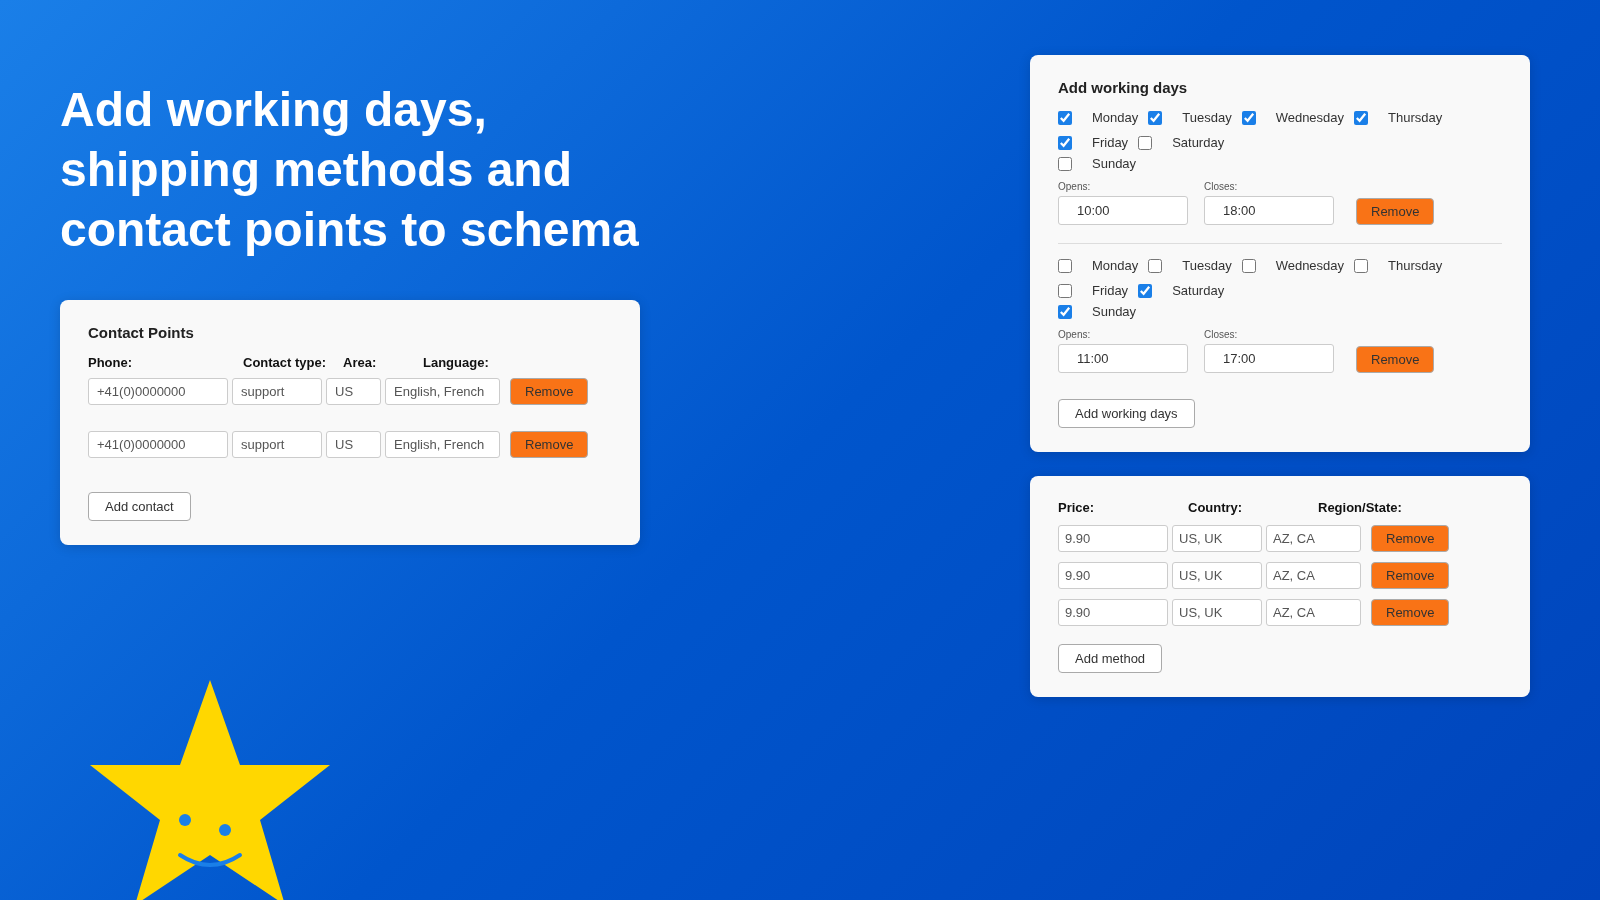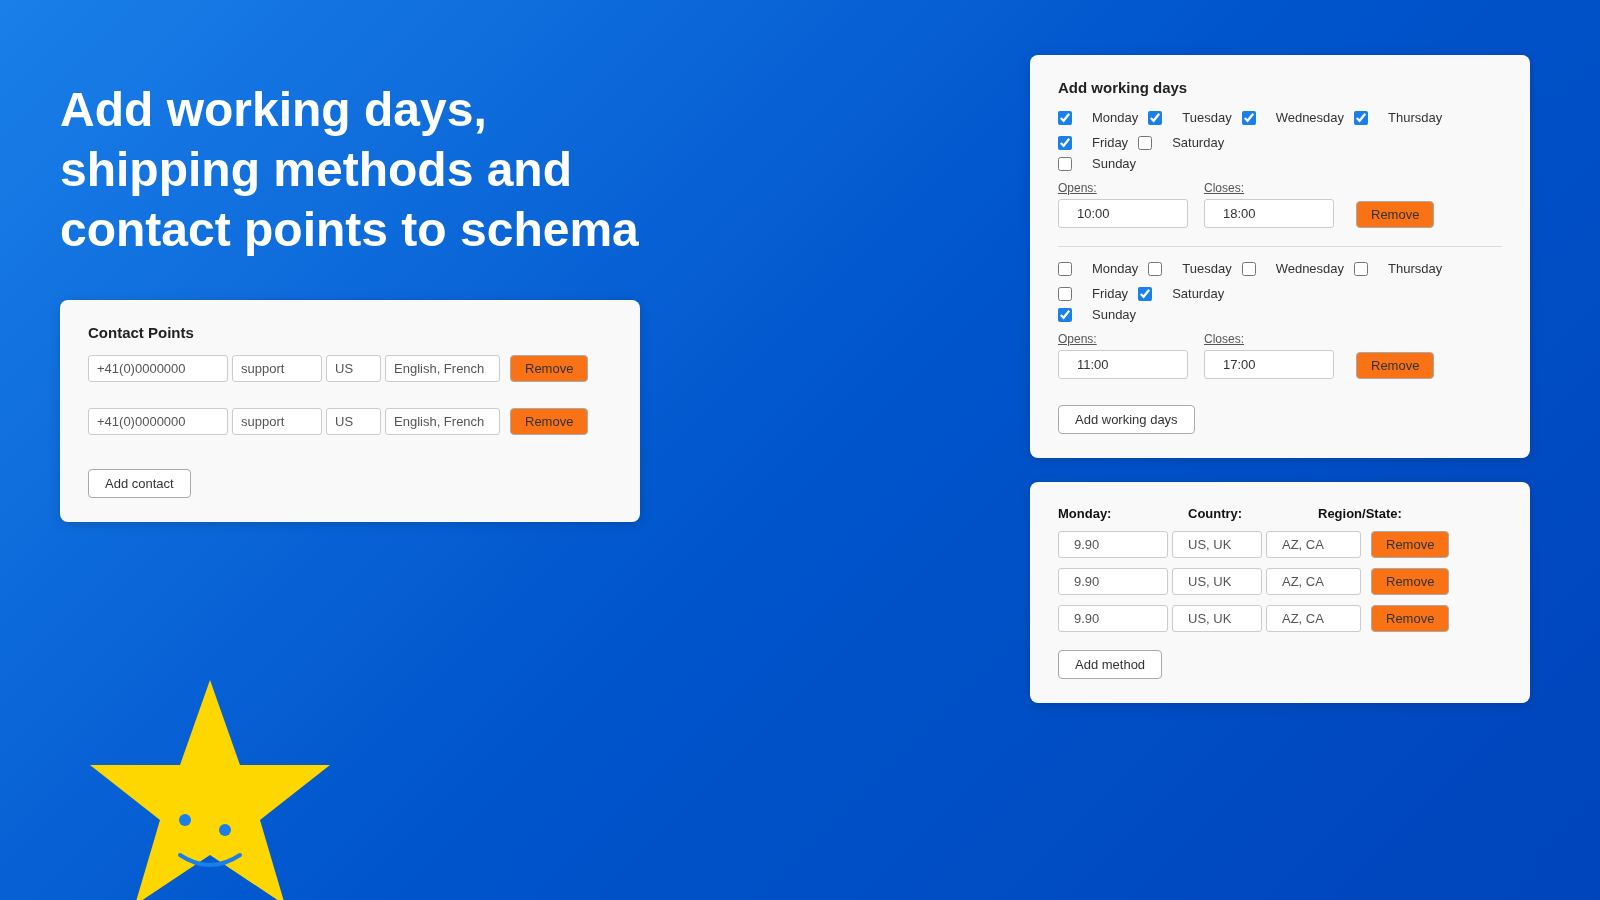--- a/index.html
+++ b/index.html
@@ -144,23 +144,22 @@
       align-items: flex-end;
       gap: 16px;
       margin-top: 10px;
     }
     .time-group {
       display: flex;
       flex-direction: column;
       gap: 4px;
     }
     .time-label {
-      font-size: 12px;
+      font-size: 10px;
       color: #555;
-      text-decoration: underline;
     }
     .time-input {
       border: 1px solid #ccc;
       border-radius: 3px;
       padding: 6px 18px;
       font-size: 13px;
       width: 130px;
       color: #333;
       background: #fff;
       outline: none;
@@ -181,21 +180,21 @@
 
     .sm-row {
       display: flex;
       align-items: center;
       gap: 4px;
       margin-bottom: 10px;
     }
     .sm-row input {
       border: 1px solid #ccc;
       border-radius: 3px;
-      padding: 5px 15px;
+      padding: 5px 6px;
       font-size: 13px;
       background: #fff;
       color: #555;
       outline: none;
     }
     .sm-input-price { width: 110px; }
     .sm-input-country { width: 90px; }
     .sm-input-region { width: 95px; }
 
     
@@ -208,20 +207,26 @@
     }
   </style>
 </head>
 <body>
 
 <div class="left-panel">
   <h1 class="main-title">Add working days, shipping methods and contact points to schema</h1>
 
   <div class="card">
     <div class="card-title">Contact Points</div>
+    <div class="table-header">
+      <span class="col-phone">Phone:</span>
+      <span class="col-contact">Contact type:</span>
+      <span class="col-area">Area:</span>
+      <span class="col-lang">Language:</span>
+    </div>
 
     
     <div class="table-row">
       <input class="input-phone" type="text" value="+41(0)0000000" style="">
       <input class="input-contact" type="text" value="support" style="">
       <input class="input-area" type="text" value="US" style="">
       <input class="input-lang" type="text" value="English, French" style="">
       <button class="btn-remove">Remove</button>
     </div>
 
@@ -346,21 +351,21 @@
         </div>
         <button class="btn-remove">Remove</button>
       </div>
     </div>
 
     <button class="btn-add">Add working days</button>
   </div>
 
   <div class="card">
     <div class="sm-header">
-      <span class="sm-col-price">Monday:</span>
+      <span class="sm-col-price">Price:</span>
       <span class="sm-col-country">Country:</span>
       <span class="sm-col-region">Region/State:</span>
     </div>
 
     
     <div class="sm-row">
       <input class="sm-input-price" type="text" value="9.90" style="">
       <input class="sm-input-country" type="text" value="US, UK" style="">
       <input class="sm-input-region" type="text" value="AZ, CA" style="">
       <button class="btn-remove">Remove</button>

